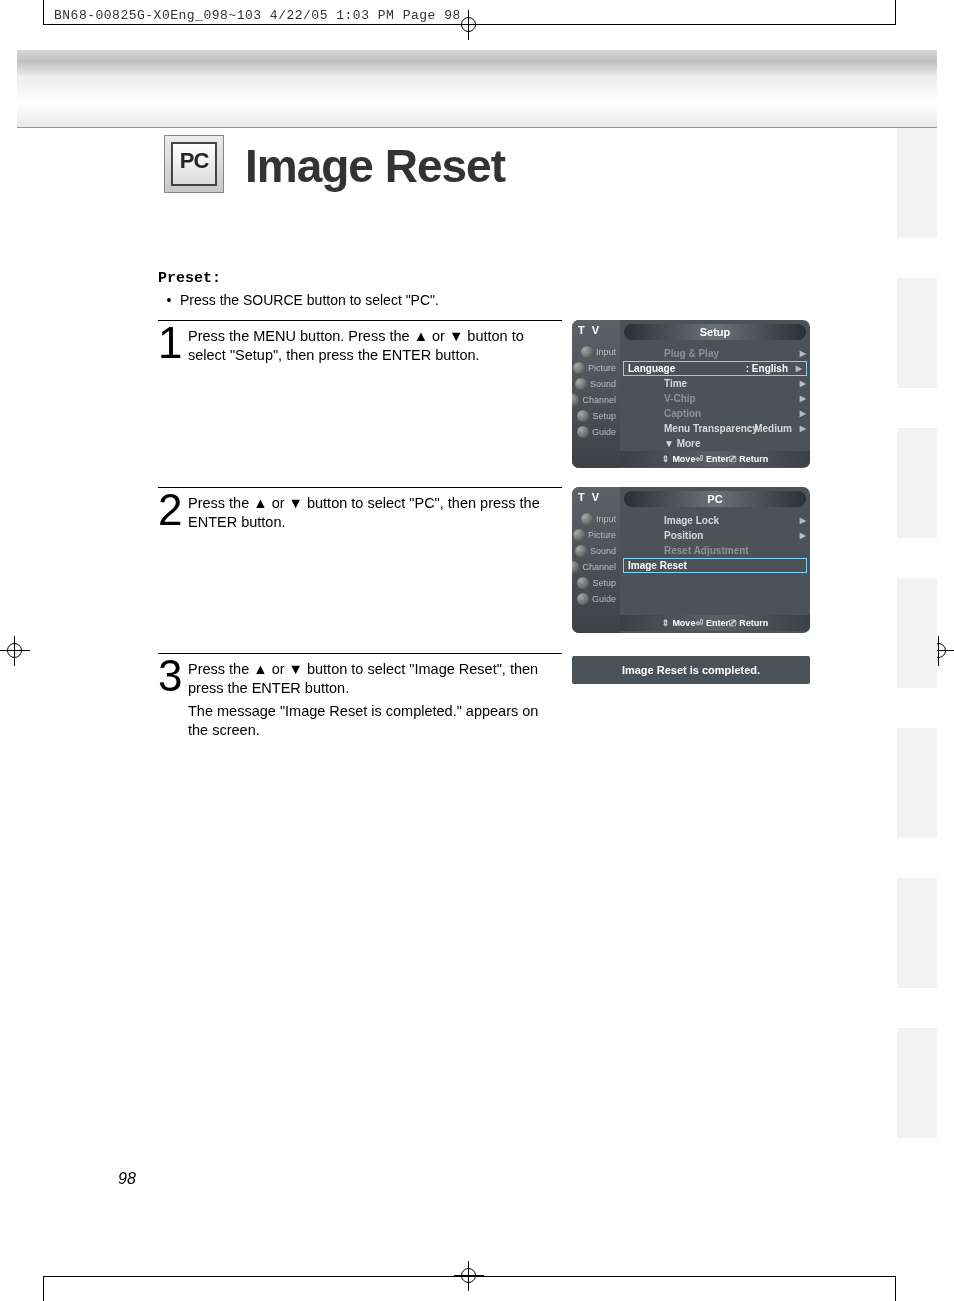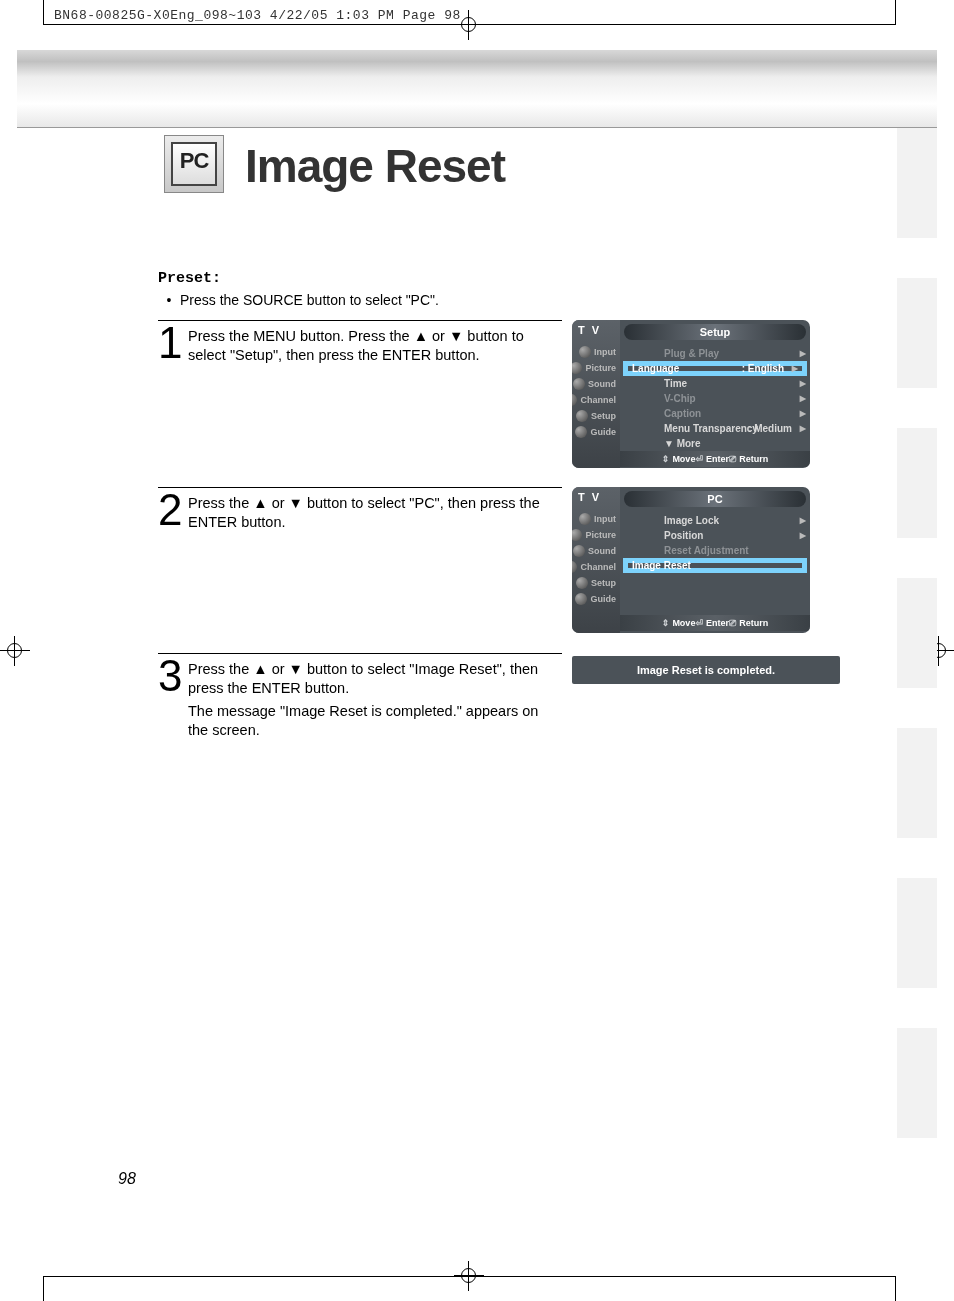--- a/index.html
+++ b/index.html
@@ -165,21 +165,21 @@
     letter-spacing: 2px;
   }
   .osd .side .cat {
     display: flex;
     align-items: center;
     justify-content: flex-end;
     padding: 0 4px 0 2px;
     height: 16px;
     font-size: 9px;
     color: #bbb;
-    font-weight: 700;
+    font-weight: 400;
   }
   .osd .side .cat .ci {
     width: 12px; height: 12px;
     margin-right: 3px;
     border-radius: 50%;
     background: radial-gradient(circle at 30% 30%, #aaa, #444);
     flex-shrink: 0;
   }
   .osd .main-area {
     margin-left: 48px;
@@ -204,42 +204,42 @@
     margin-left: 40px;
   }
   .osd .row .arrow-r {
     position: absolute;
     right: 4px;
     font-size: 8px;
     color: #bbb;
   }
   .osd .row.sel {
     margin: 0 3px;
-    border: 5px solid #7dd3fc;
+    border: 1px solid #7dd3fc;
     color: #fff;
     height: 15px;
   }
   .osd .row .val { position: absolute; right: 18px; }
   .osd .row.muted { color: #8e9296; }
   .osd .footer {
     margin-left: 48px;
     background: linear-gradient(to right, #3a4045, #5a6066, #3a4045);
     display: flex;
     justify-content: center;
     align-items: center;
     height: 16px;
     font-size: 9px;
     color: #cfd2d5;
   }
   .osd .footer span b { color:#fff; margin-left:3px; }
 
   .msg-box {
     position: absolute;
     left: 572px;
-    width: 268px;
+    width: 238px;
     height: 28px;
     background: #4b5258;
     color: #fff;
     font-size: 11px;
     font-weight: 700;
     display: flex;
     align-items: center;
     justify-content: center;
     border-radius: 2px;
   }

